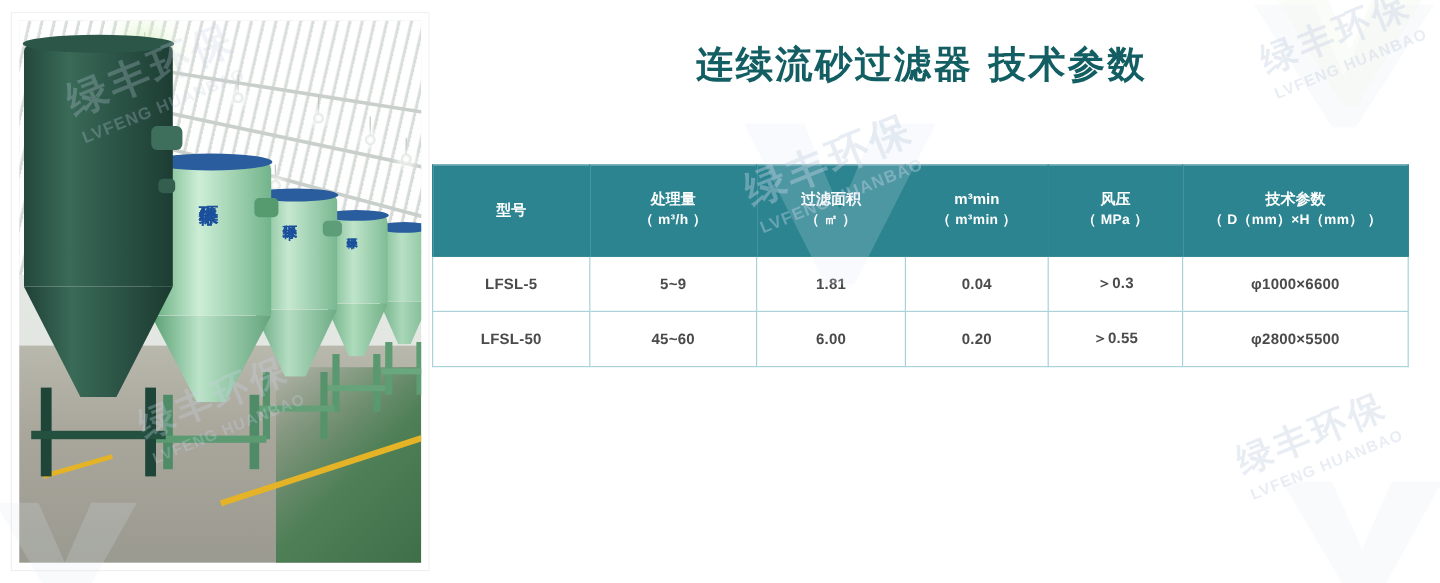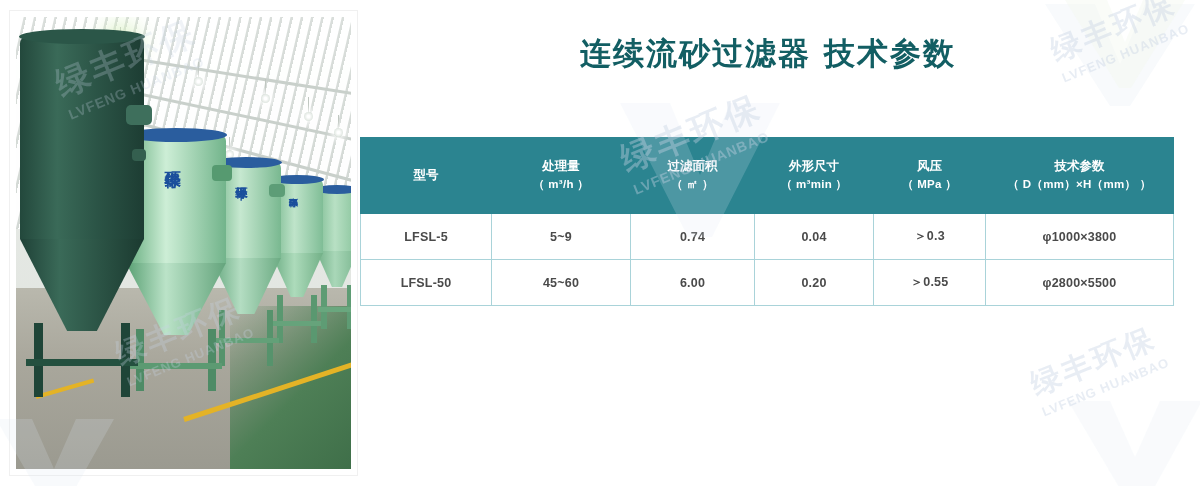--- a/index.html
+++ b/index.html
@@ -341,41 +341,41 @@
         </th>
         <th>
           <span>处理量</span>
           <span class="unit">（ m³/h ）</span>
         </th>
         <th>
           <span>过滤面积</span>
           <span class="unit">（ ㎡ ）</span>
         </th>
         <th>
-          <span>外形尺寸</span>
+          <span>m³min</span>
           <span class="unit">（ m³min ）</span>
         </th>
         <th>
           <span>风压</span>
           <span class="unit">（ MPa ）</span>
         </th>
         <th>
           <span>技术参数</span>
           <span class="unit">（ D（mm）×H（mm） ）</span>
         </th>
       </tr>
     </thead>
     <tbody>
       <tr>
         <td>LFSL-5</td>
         <td>5~9</td>
-        <td>0.74</td>
+        <td>1.81</td>
         <td>0.04</td>
         <td>＞0.3</td>
-        <td>φ1000×3800</td>
+        <td>φ1000×6600</td>
       </tr>
       <tr>
         <td>LFSL-50</td>
         <td>45~60</td>
         <td>6.00</td>
         <td>0.20</td>
         <td>＞0.55</td>
         <td>φ2800×5500</td>
       </tr>
     </tbody>

